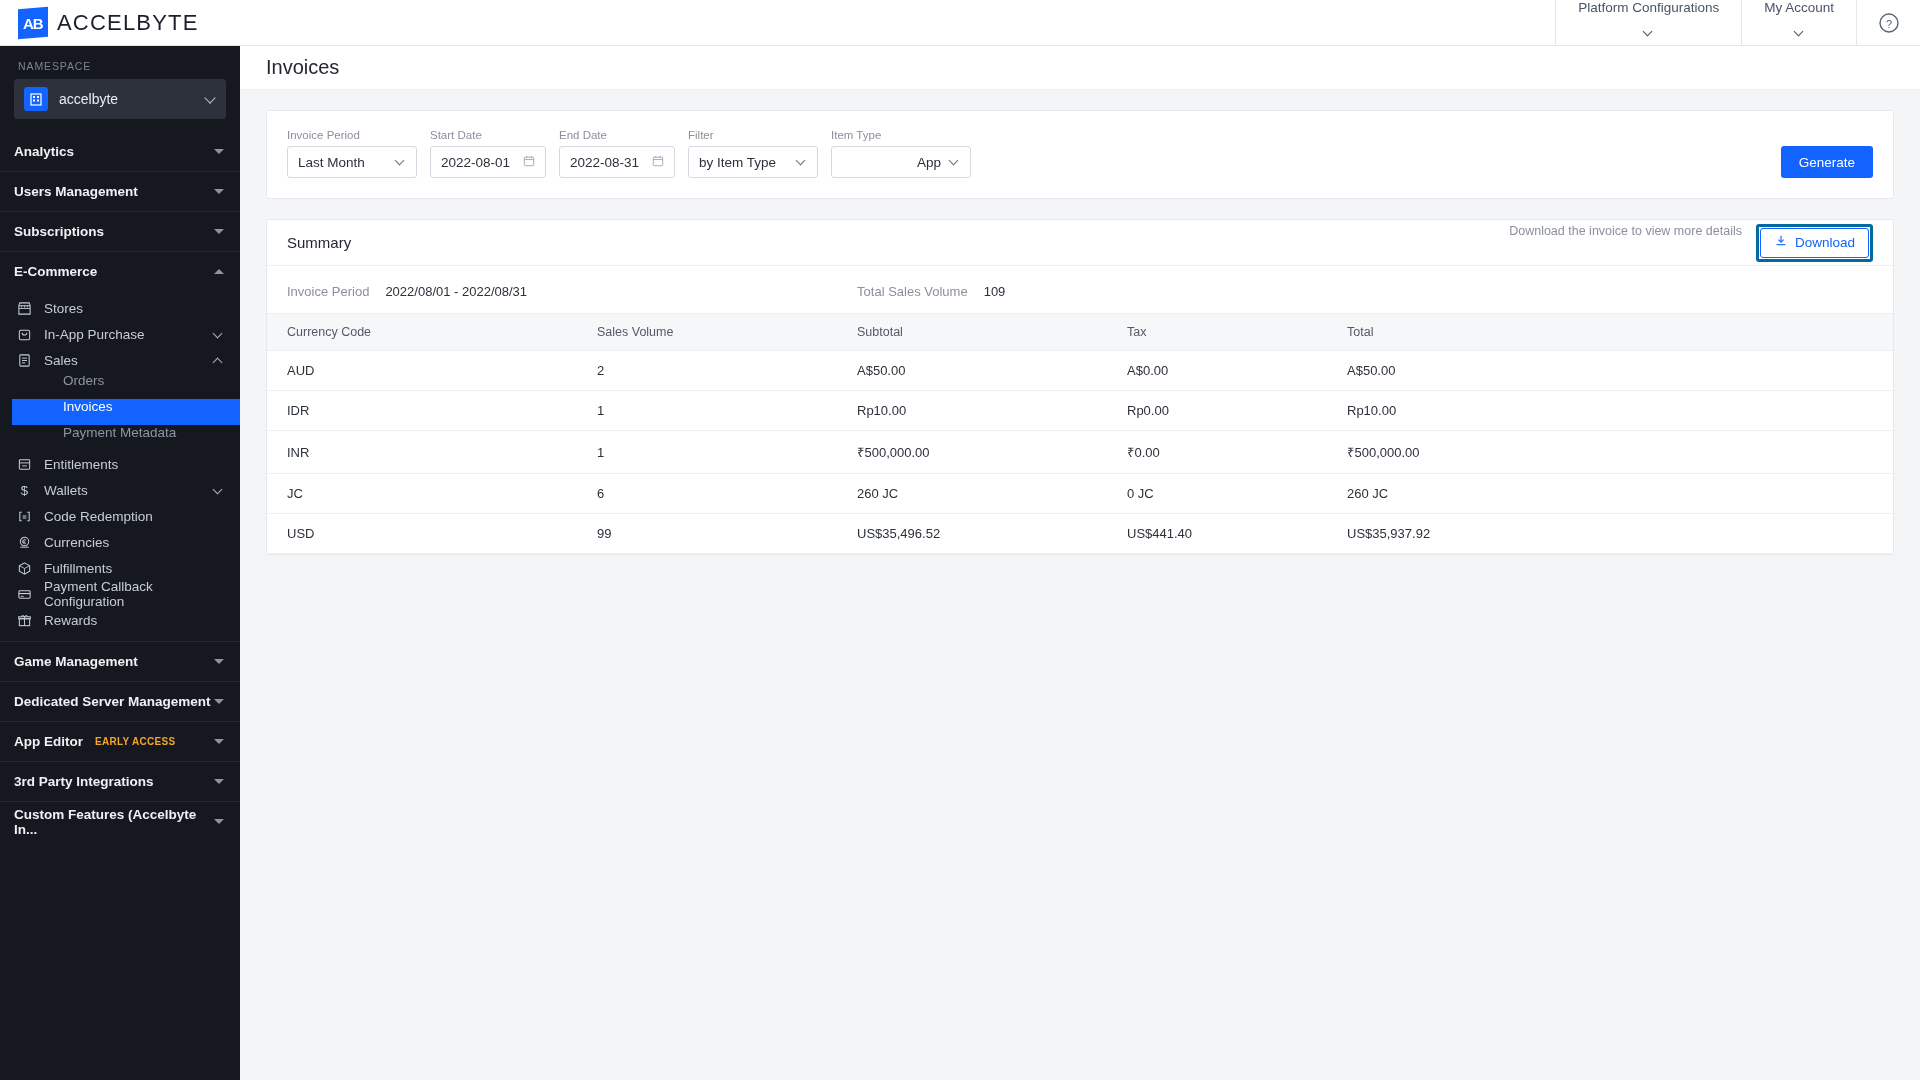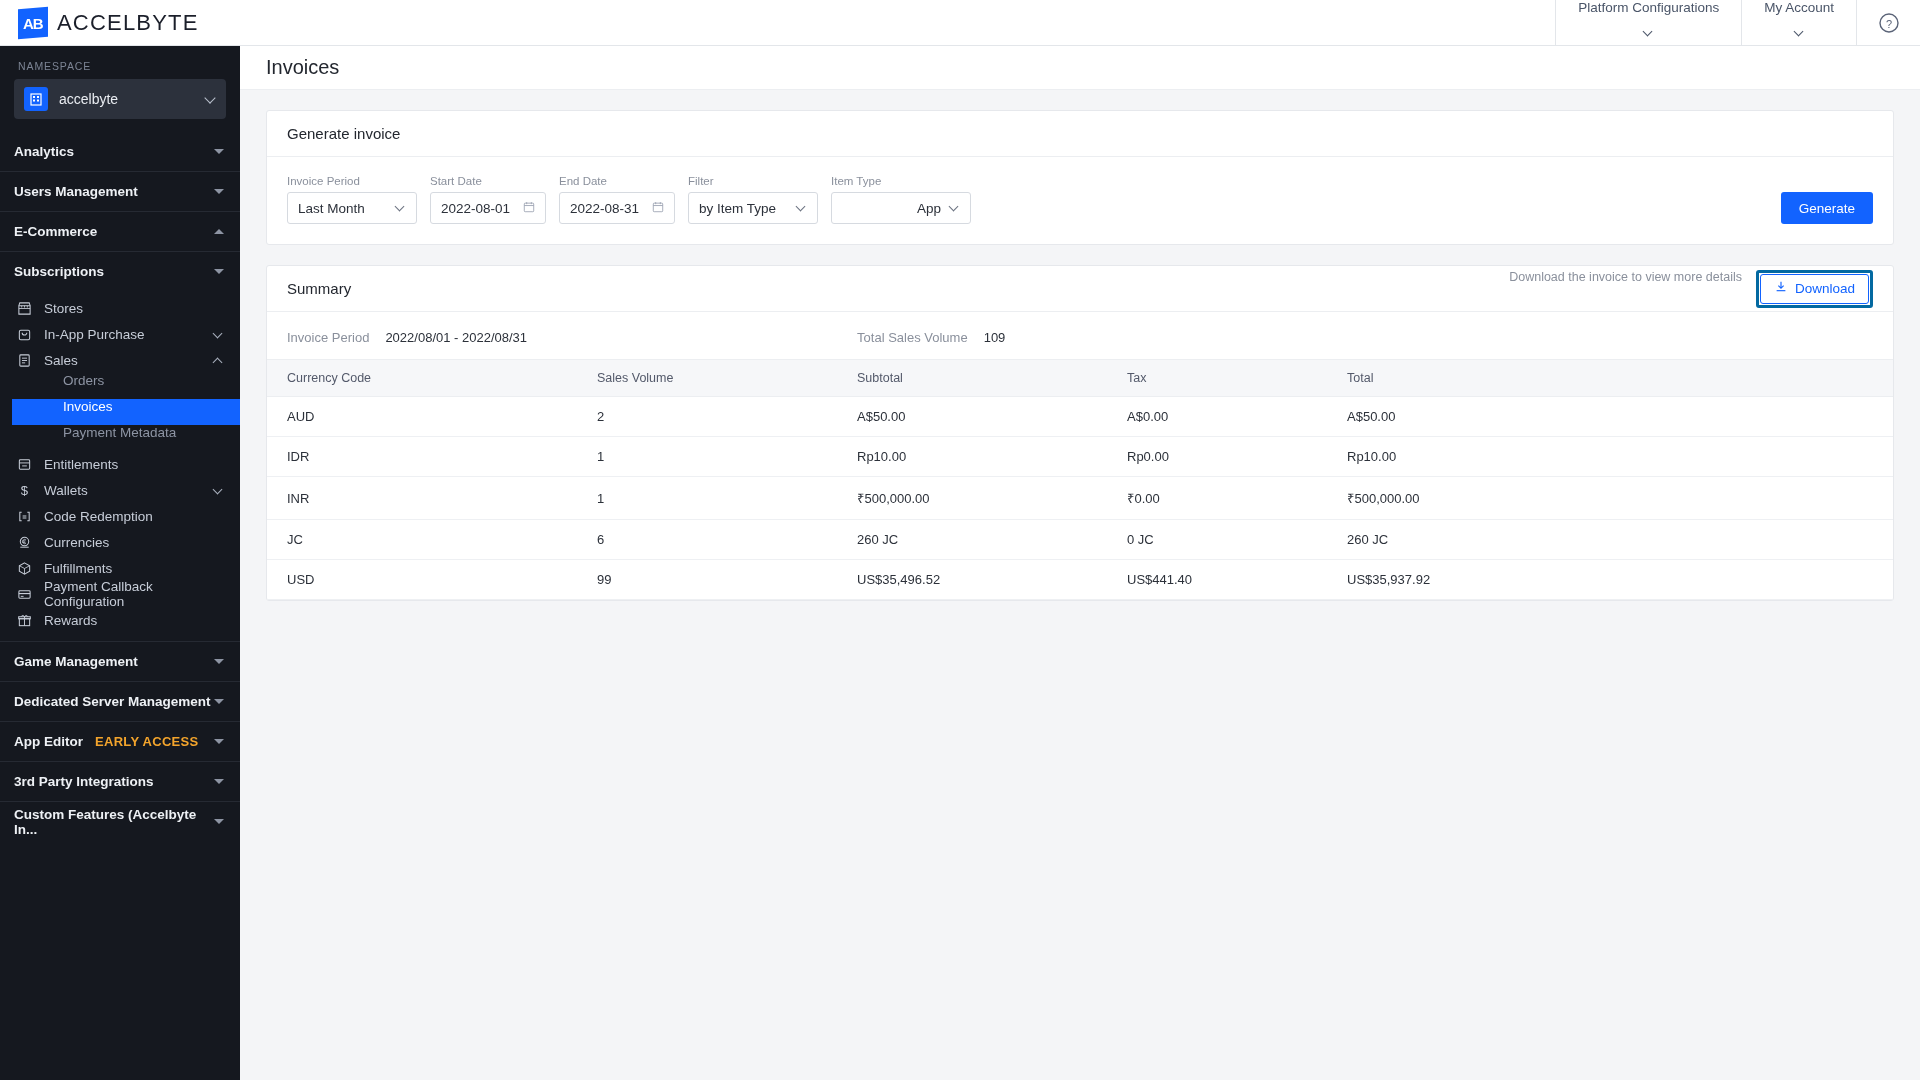--- a/index.html
+++ b/index.html
@@ -113,21 +113,21 @@
 
   .sub-item {
     height: 26px; display: flex; align-items: flex-start;
     padding-left: 51px; cursor: pointer; margin-left: 12px;
   }
   .sub-item span { color: #8d94a3; font-size: 13.5px; }
   .sub-item.active { background: #1263ff; }
   .sub-item.active span { color: #ffffff; }
 
   .badge-ea {
-    color: #f3a42c; font-size: 13px; font-weight: bold;
+    color: #f3a42c; font-size: 10px; font-weight: bold;
     letter-spacing: 0.3px; margin-left: 12px; margin-right: auto;
   }
 
   
   .main {
     position: absolute; top: 46px; left: 240px;
     width: 1680px; height: 1034px; background: #f4f5f7; overflow: hidden;
   }
   .page-head {
     background: #fff; height: 44px; display: flex; align-items: center;
@@ -260,27 +260,27 @@
     <div class="sec-title">Analytics</div>
     <i class="caret-d"></i>
   </div>
 
   <div class="sec">
     <div class="sec-title">Users Management</div>
     <i class="caret-d"></i>
   </div>
 
   <div class="sec">
+    <div class="sec-title">Subscriptions</div>
+    <i class="caret-d"></i>
+  </div>
+
+  <div class="sec">
     <div class="sec-title">E-Commerce</div>
     <i class="caret-u"></i>
-  </div>
-
-  <div class="sec">
-    <div class="sec-title">Subscriptions</div>
-    <i class="caret-d"></i>
   </div>
 
   <div style="padding:4px 0 8px 0;">
 
     <div class="nav-item">
       <span class="nav-icon">
         <svg width="15" height="15" viewBox="0 0 16 16">
           <path d="M2 5h12v9H2z" fill="none" stroke="#c7cdd8" stroke-width="1.1"></path>
           <path d="M2 5l1-3h10l1 3" fill="none" stroke="#c7cdd8" stroke-width="1.1"></path>
           <path d="M5 5v2M8 5v2M11 5v2M2 8h12" stroke="#c7cdd8" stroke-width="0.9"></path>
@@ -423,23 +423,20 @@
   </div>
 </div>
 
 <div class="main">
 
   <div class="page-head">
     <div class="page-title">Invoices</div>
   </div>
 
   <div class="card">
-    <div class="card-head">
-      <h2>Generate invoice</h2>
-    </div>
     <div class="form-row">
 
       <div class="fld">
         <div class="fld-label">Invoice Period</div>
         <div class="ctrl w-invoice">
           <span class="val">Last Month</span>
           <i class="ctrl-chev"></i>
         </div>
       </div>
 

